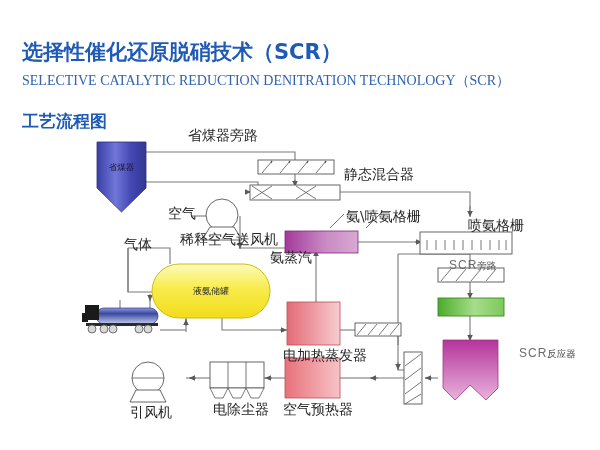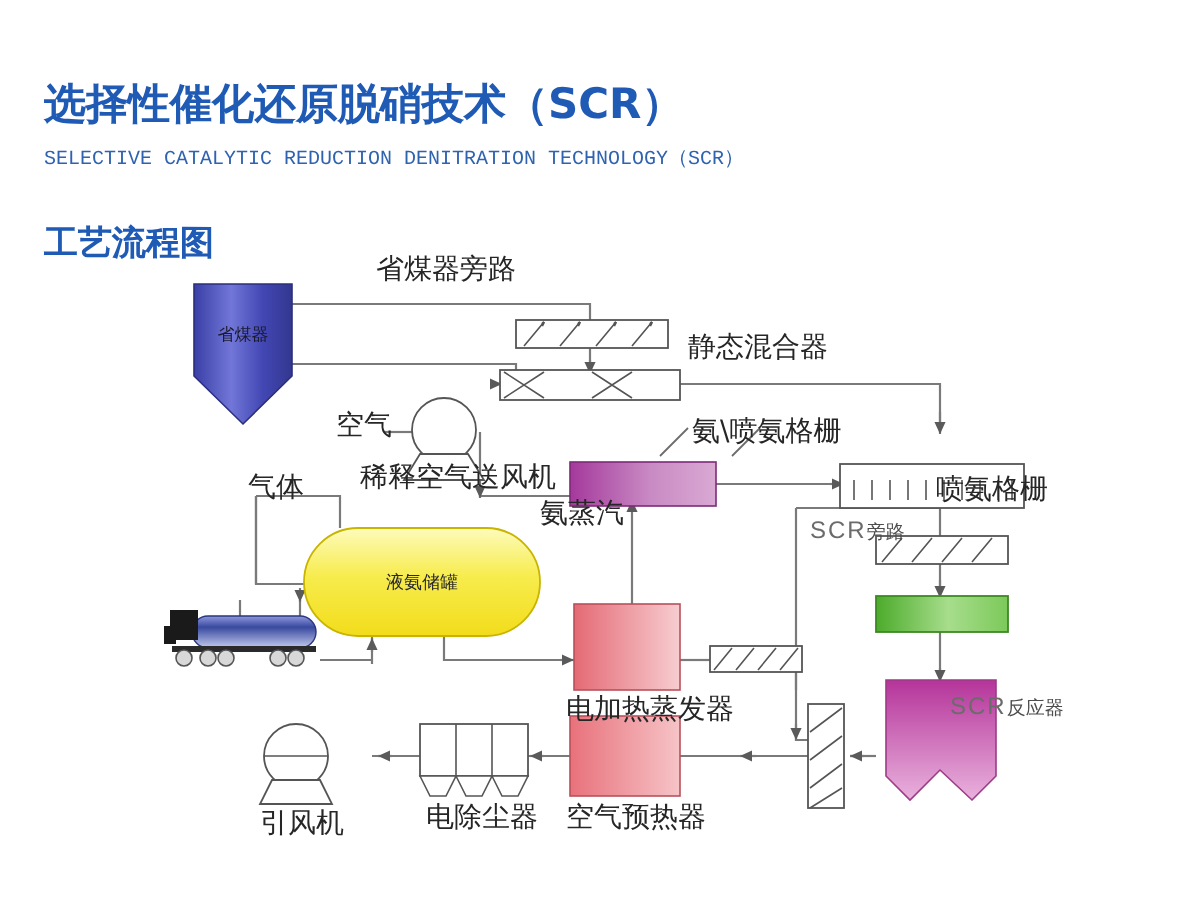--- a/index.html
+++ b/index.html
@@ -28,24 +28,24 @@
     font-weight: bold;
     color: #1f5bb5;
     letter-spacing: 0px;
     white-space: nowrap;
     font-family: "DejaVu Sans", "Liberation Sans", sans-serif;
   }
   .hdr-sub {
     position: absolute;
     left: 22px;
     top: 72px;
-    font-size: 10px;
+    font-size: 14px;
     color: #2f63b0;
     white-space: nowrap;
-    font-family: Liberation Mono, monospace;
+    font-family: Liberation Serif, serif;
   }
   .hdr-section {
     position: absolute;
     left: 22px;
     top: 110px;
     font-size: 17px;
     font-weight: bold;
     color: #1f5bb5;
     white-space: nowrap;
     font-family: "DejaVu Sans", "Liberation Sans", sans-serif;
@@ -65,20 +65,21 @@
     font-family: "DejaVu Sans", "Liberation Sans", sans-serif;
     line-height: 1;
   }
   .lbl-scr {
     position: absolute;
     font-size: 12px;
     color: #6b6b6b;
     white-space: nowrap;
     font-family: "Liberation Sans", "DejaVu Sans", sans-serif;
     letter-spacing: 1px;
+    margin-left: 44px;
   }
   .lbl-scr .cn {
     font-size: 9.5px;
     color: #4d4d4d;
     letter-spacing: 0;
     font-family: "DejaVu Sans", sans-serif;
   }
 </style>
 </head>
 <body>
@@ -313,21 +314,21 @@
   <div class="lbl" style="left:168px; top:206px;">空气</div>
 
   <div class="lbl" style="left:180px; top:232px;">稀释空气送风机</div>
 
   <div class="lbl" style="left:124px; top:237px;text-align:right;">气体</div>
 
   <div class="lbl" style="left:346px; top:209px;">氨\喷氨格栅</div>
 
   <div class="lbl" style="left:250px; top:250px;padding-left:20px;">氨蒸汽</div>
 
-  <div class="lbl" style="left:468px; top:218px;margin-top:20px;">喷氨格栅</div>
+  <div class="lbl" style="left:468px; top:218px;">喷氨格栅</div>
 
   <div class="lbl-scr" style="left:405px; top:258px;">
     <span>SCR</span><span class="cn">旁路</span>
   </div>
 
   <div class="lbl-scr" style="left:475px; top:346px;">
     <span>SCR</span><span class="cn">反应器</span>
   </div>
 
   <div class="lbl" style="left:283px; top:348px;">电加热蒸发器</div>

